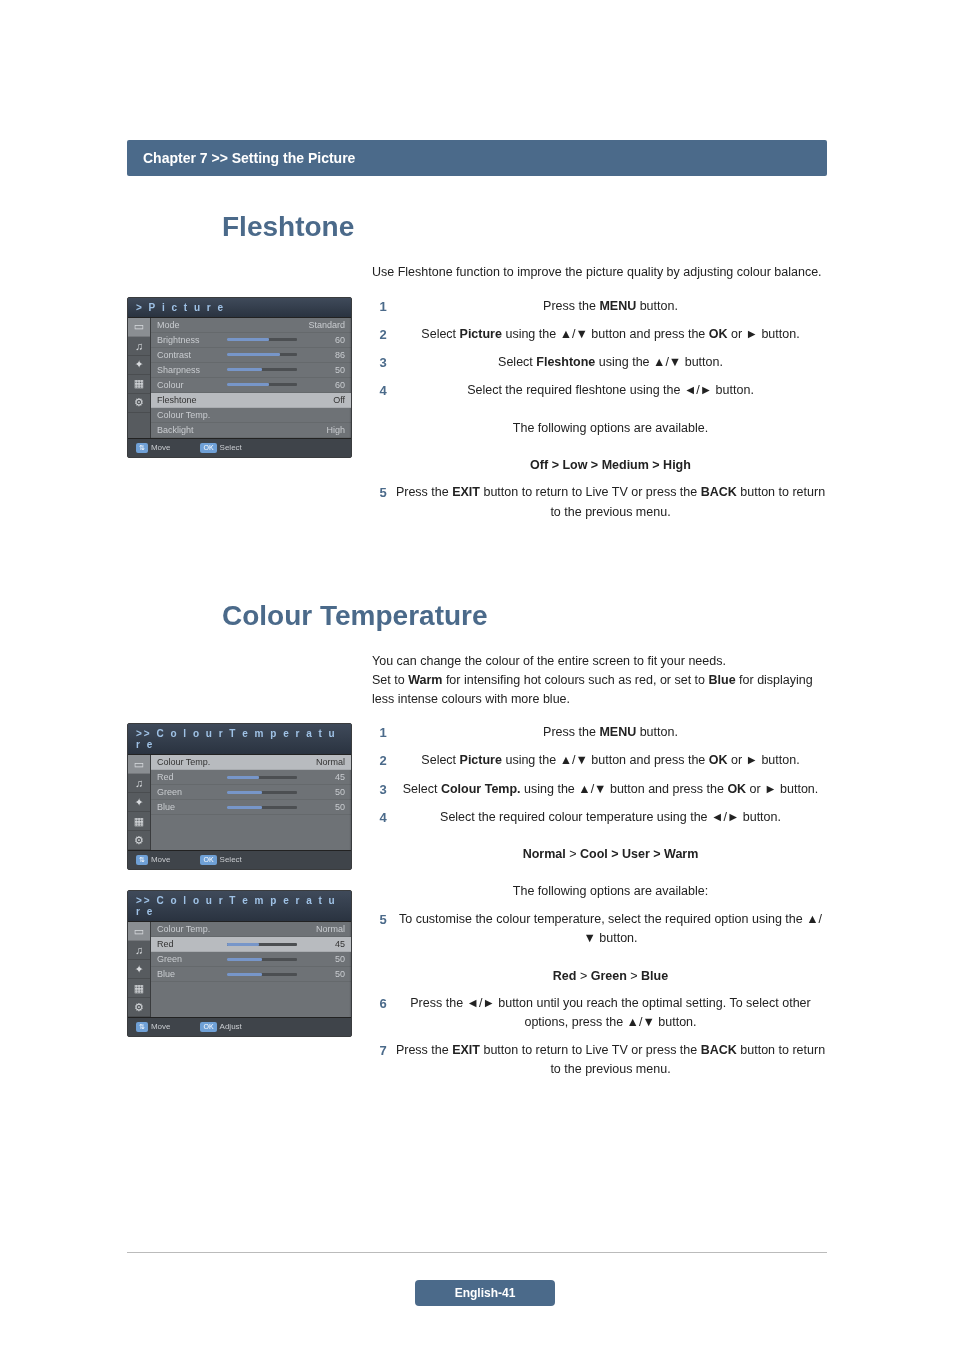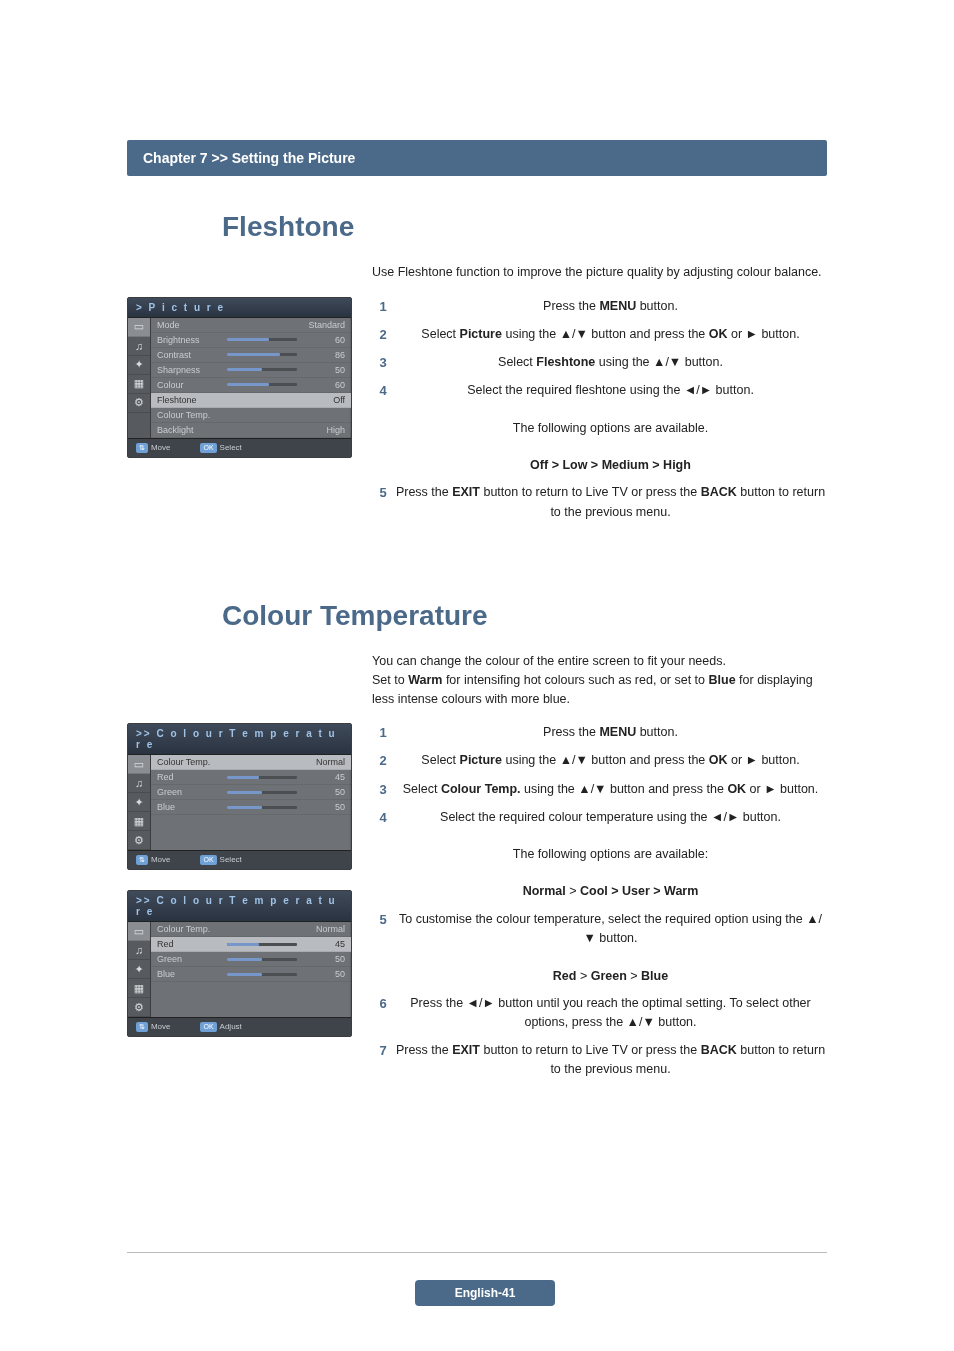--- a/index.html
+++ b/index.html
@@ -378,21 +378,21 @@
             <li>
               <div class="step-body">Press the <b>MENU</b> button.</div>
             </li>
             <li>
               <div class="step-body">Select <b>Picture</b> using the ▲/▼ button and press the <b>OK</b> or ► button.</div>
             </li>
             <li>
               <div class="step-body">Select <b>Colour Temp.</b> using the ▲/▼ button and press the <b>OK</b> or ► button.</div>
             </li>
             <li>
-              <div class="step-body">Select the required colour temperature using the ◄/► button.<span class="sub-indent">The following options are available:</span><span class="sub-indent"><b>Normal</b> &gt; <b>Cool &gt; User &gt; Warm</b></span></div>
+              <div class="step-body">Select the required colour temperature using the ◄/► button.<span class="sub-indent"><b>Normal</b> &gt; <b>Cool &gt; User &gt; Warm</b></span><span class="sub-indent">The following options are available:</span></div>
             </li>
             <li>
               <div class="step-body">To customise the colour temperature, select the required option using the ▲/▼ button.<span class="sub-indent"><b>Red</b> &gt; <b>Green</b> &gt; <b>Blue</b></span></div>
             </li>
             <li>
               <div class="step-body">Press the ◄/► button until you reach the optimal setting. To select other options, press the ▲/▼ button.</div>
             </li>
           </ol>
         <ol class="steps" start="7">
           <li style="counter-reset: step 6;">

